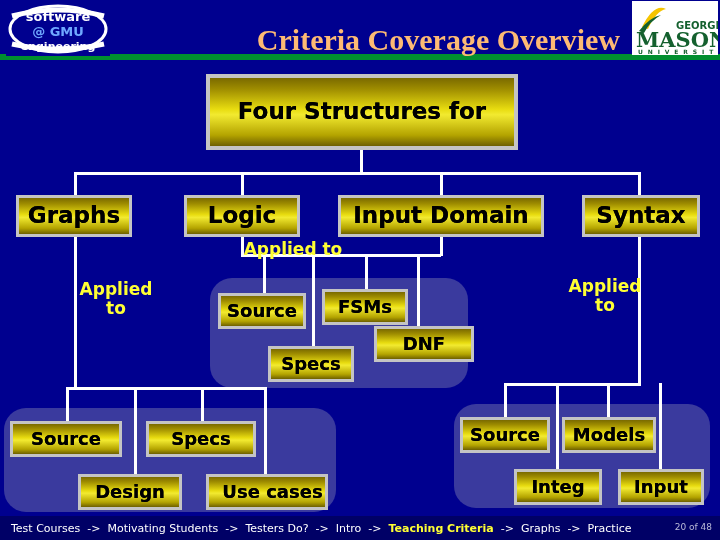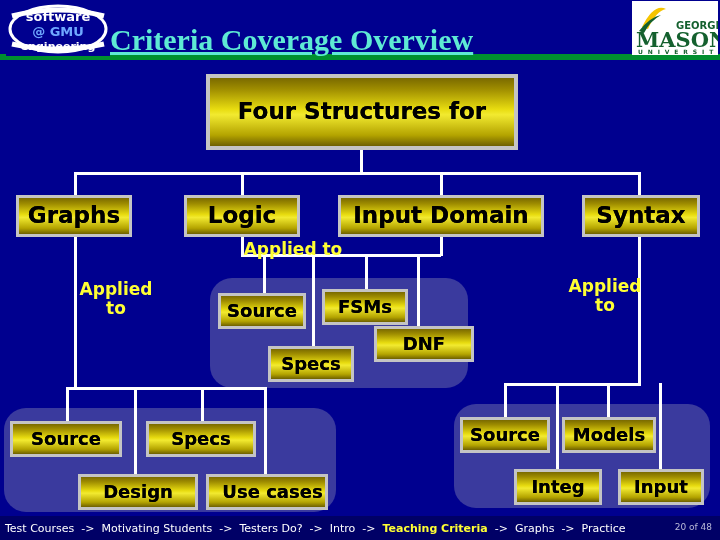--- a/index.html
+++ b/index.html
@@ -27,29 +27,28 @@
   #header-rule {
     position: absolute;
     left: 0; top: 54px;
     width: 720px; height: 6px;
     background: #008f2f;
   }
   #slide-title {
     position: absolute;
     left: 110px; top: 24px;
     width: 510px;
-    text-align: left;
+    text-align: right;
     font-family: "Liberation Serif", "DejaVu Serif", serif;
     font-weight: bold;
     font-size: 30px;
     line-height: 32px;
-    color: #5eead4;
+    color: #fdba74;
     letter-spacing: 0px;
     white-space: nowrap;
-    text-decoration: underline;
   }
 
   
   #logo-gmu-se {
     position: absolute;
     left: 6px; top: 2px;
     width: 104px; height: 54px;
   }
   
   #logo-mason {
@@ -94,21 +93,21 @@
   #node-syntax       { left: 582px; top: 195px; width: 118px; }
 
   .leaf { height: 36px; font-size: 18px; }
   #node-source-mid  { left: 218px; top: 293px; width: 88px; }
   #node-fsms        { left: 322px; top: 289px; width: 86px; }
   #node-specs-mid   { left: 268px; top: 346px; width: 86px; }
   #node-dnf         { left: 374px; top: 326px; width: 100px; }
 
   #node-source-bl   { left: 10px;  top: 421px; width: 112px; }
   #node-specs-bl    { left: 146px; top: 421px; width: 110px; }
-  #node-design-bl   { left: 78px;  top: 474px; width: 120px; text-align: right; }
+  #node-design-bl   { left: 78px;  top: 474px; width: 104px; text-align: right; }
   #node-usecases-bl { left: 206px; top: 474px; width: 122px; padding-left: 11px; }
 
   #node-source-br   { left: 460px; top: 417px; width: 90px; }
   #node-models-br   { left: 562px; top: 417px; width: 94px; }
   #node-integ-br    { left: 514px; top: 469px; width: 88px; }
   #node-input-br    { left: 618px; top: 469px; width: 86px; }
 
   
   .panel {
     position: absolute;
@@ -148,21 +147,21 @@
   
   #footer {
     position: absolute;
     left: 0; top: 516px;
     width: 720px; height: 24px;
     background: #000066;
     z-index: 9;
   }
   #breadcrumb {
     position: absolute;
-    left: 0; top: 519px;
+    left: 6px; top: 519px;
     height: 18px;
     display: flex;
     align-items: center;
     gap: 0px;
     z-index: 10;
     font-family: "DejaVu Sans", sans-serif;
     font-size: 11px;
     color: #ffffff;
     white-space: nowrap;
   }

